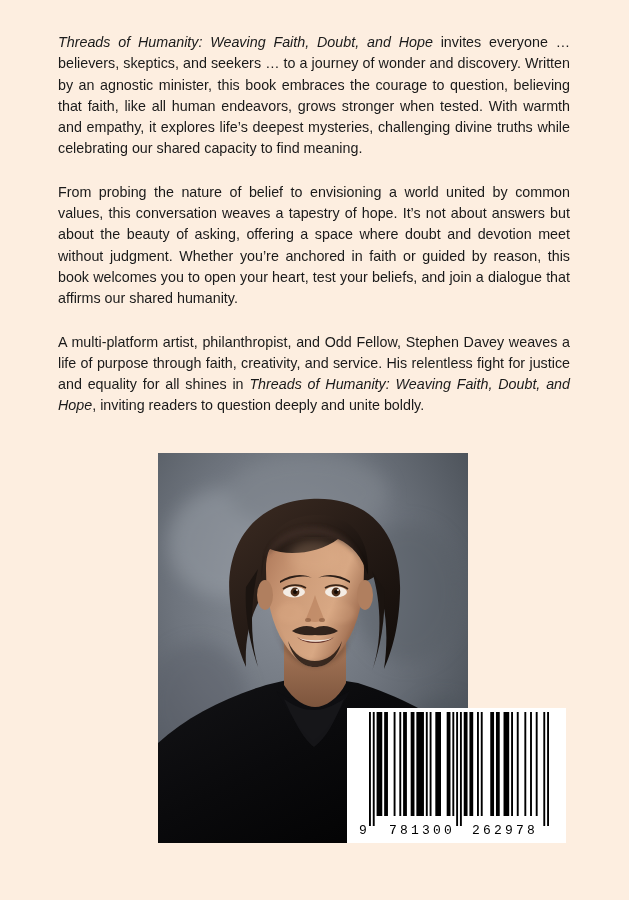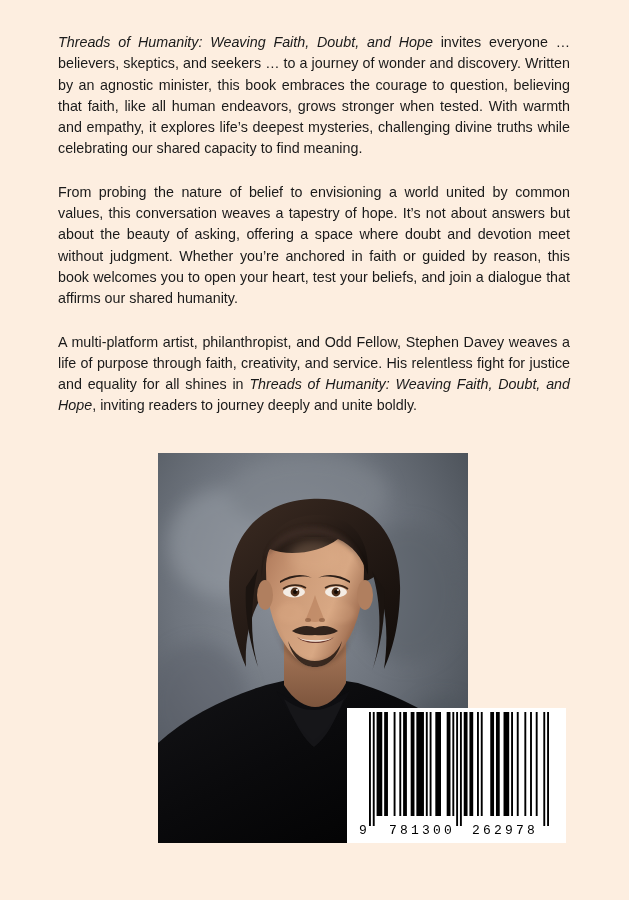--- a/index.html
+++ b/index.html
@@ -70,21 +70,21 @@
 <body>
 
 <div class="cover">
 
   <div class="blurb">
 
     <p class="para"><em class="ital">Threads of Humanity: Weaving Faith, Doubt, and Hope</em><span> invites everyone … believers, skeptics, and seekers … to a journey of wonder and discovery. Written by an agnostic minister, this book embraces the courage to question, believing that faith, like all human endeavors, grows stronger when tested. With warmth and empathy, it explores life’s deepest mysteries, challenging divine truths while celebrating our shared capacity to find meaning.</span></p>
 
     <p class="para">From probing the nature of belief to envisioning a world united by common values, this conversation weaves a tapestry of hope. It’s not about answers but about the beauty of asking, offering a space where doubt and devotion meet without judgment. Whether you’re anchored in faith or guided by reason, this book welcomes you to open your heart, test your beliefs, and join a dialogue that affirms our shared humanity.</p>
 
-    <p class="para"><span>A multi-platform artist, philanthropist, and Odd Fellow, Stephen Davey weaves a life of purpose through faith, creativity, and service. His relentless fight for justice and equality for all shines in </span><em class="ital">Threads of Humanity: Weaving Faith, Doubt, and Hope</em><span>, inviting readers to journey deeply and unite boldly.</span></p>
+    <p class="para"><span>A multi-platform artist, philanthropist, and Odd Fellow, Stephen Davey weaves a life of purpose through faith, creativity, and service. His relentless fight for justice and equality for all shines in </span><em class="ital">Threads of Humanity: Weaving Faith, Doubt, and Hope</em><span>, inviting readers to question deeply and unite boldly.</span></p>
 
   </div>
 
   <div class="photo-frame">
     <svg class="photo-svg" viewBox="0 0 310 390" preserveAspectRatio="xMidYMid slice">
       <defs>
         <radialGradient id="bgGrad" cx="42%" cy="34%" r="82%">
           <stop offset="0%" stop-color="#8a9099"></stop>
           <stop offset="45%" stop-color="#6e747d"></stop>
           <stop offset="100%" stop-color="#3e444b"></stop>

